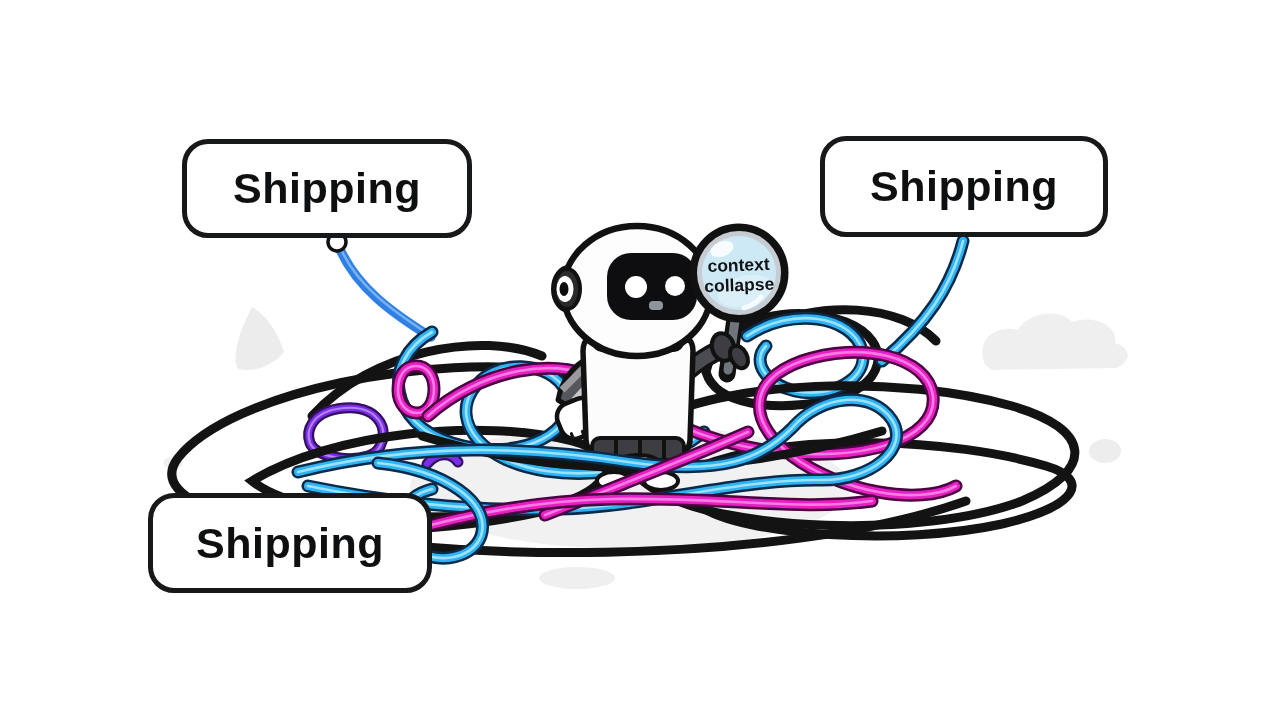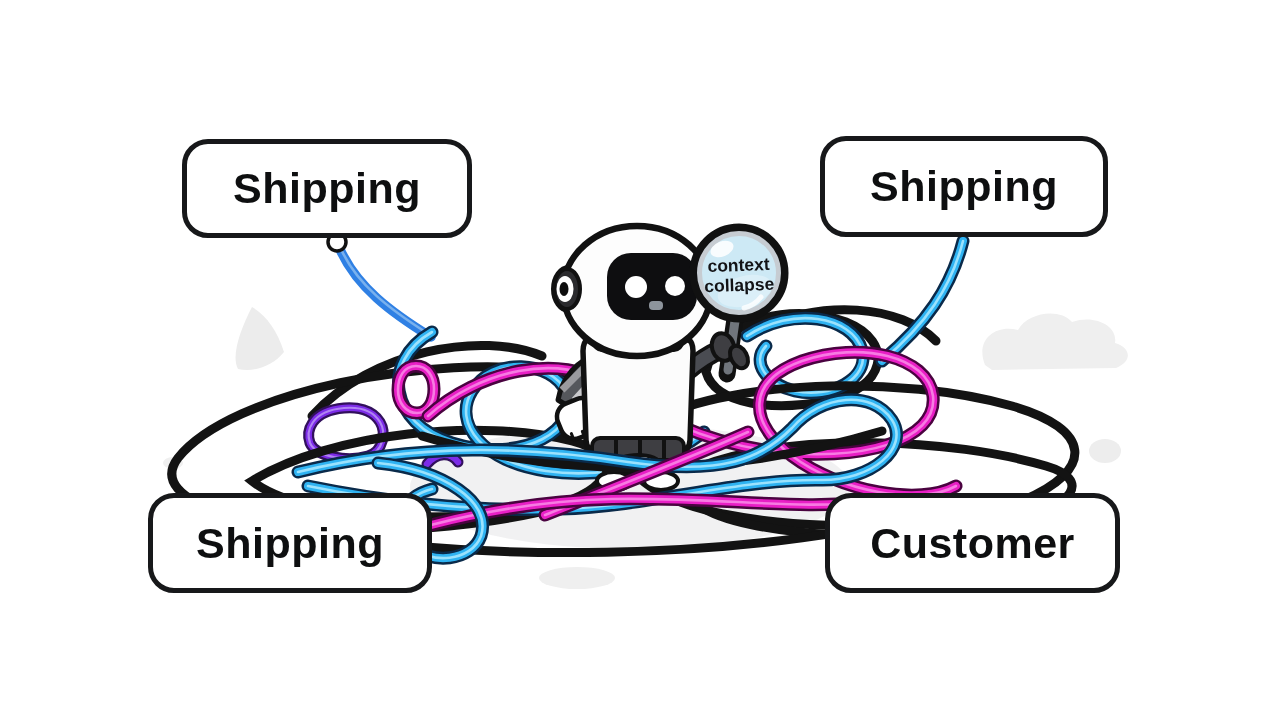--- a/index.html
+++ b/index.html
@@ -188,17 +188,14 @@
   </div>
 
   <div class="label-box" style="left:820px;top:136px;width:288px;height:101px;">
     <span>Shipping</span>
   </div>
 
   <div class="label-box" style="left:148px;top:493px;width:284px;height:100px;">
     <span>Shipping</span>
   </div>
 
-  <div class="label-box" style="left:825px;top:493px;width:295px;height:100px;">
-    <span>Customer</span>
-  </div>
 
 </div>
 
 </body></html>

